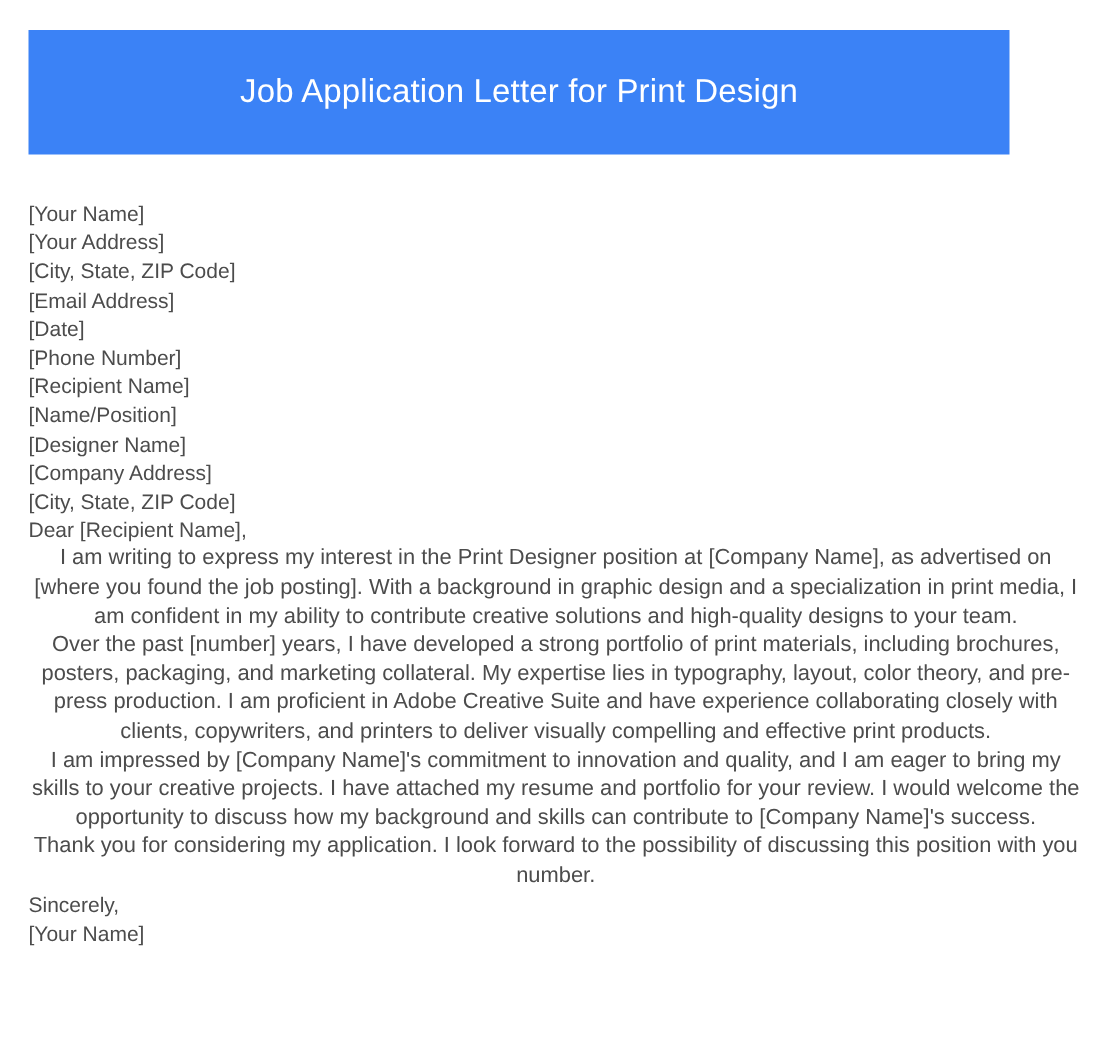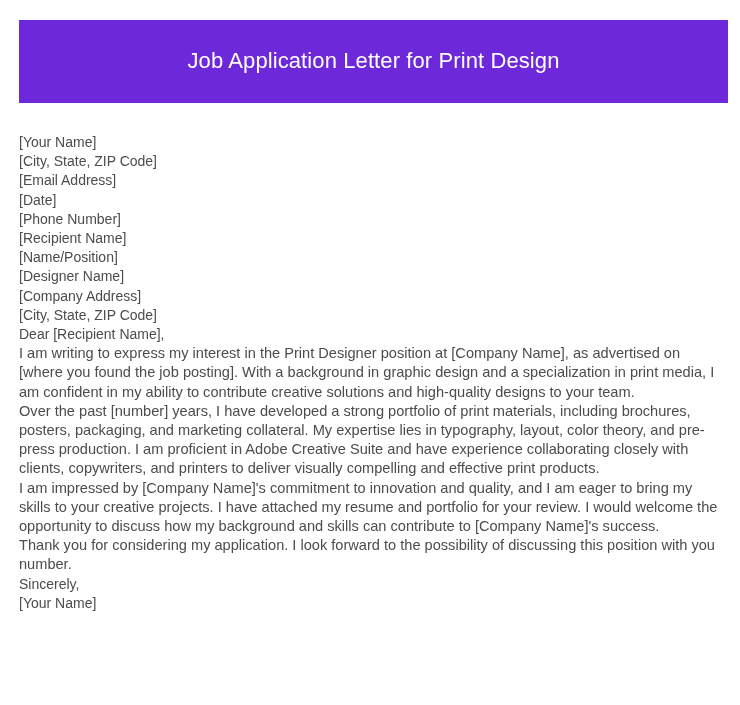--- a/index.html
+++ b/index.html
@@ -20,23 +20,23 @@
     width: 740px;
     height: 705px;
     background: #ffffff;
     box-sizing: border-box;
   }
 
   .doc-header {
     position: absolute;
     left: 19px;
     top: 20px;
-    width: 709px;
+    width: 654px;
     height: 83px;
-    background: #6d28d9;
+    background: #3b82f6;
     display: flex;
     align-items: center;
     justify-content: center;
     box-sizing: border-box;
   }
 
   .doc-title {
     color: #ffffff;
     font-family: "Liberation Sans", sans-serif;
     font-size: 22px;
@@ -67,36 +67,37 @@
     text-align: left;
     white-space: normal;
   }
 
   .letter-para {
     margin: 0;
     padding: 0;
     font-size: 14.6px;
     line-height: 19.2px;
     color: #4c4c4c;
-    text-align: left;
+    text-align: center;
   }
 </style>
 </head>
 <body>
 
 <div class="page">
 
   <div class="doc-header">
     <div class="doc-title">Job Application Letter for Print Design</div>
   </div>
 
   <div class="letter-body">
 
     <div>
       <div class="letter-line">[Your Name]</div>
+      <div class="letter-line">[Your Address]</div>
       <div class="letter-line">[City, State, ZIP Code]</div>
       <div class="letter-line">[Email Address]</div>
       <div class="letter-line">[Date]</div>
       <div class="letter-line">[Phone Number]</div>
     </div>
 
     <div>
       <div class="letter-line">[Recipient Name]</div>
       <div class="letter-line">[Name/Position]</div>
       <div class="letter-line">[Designer Name]</div>

